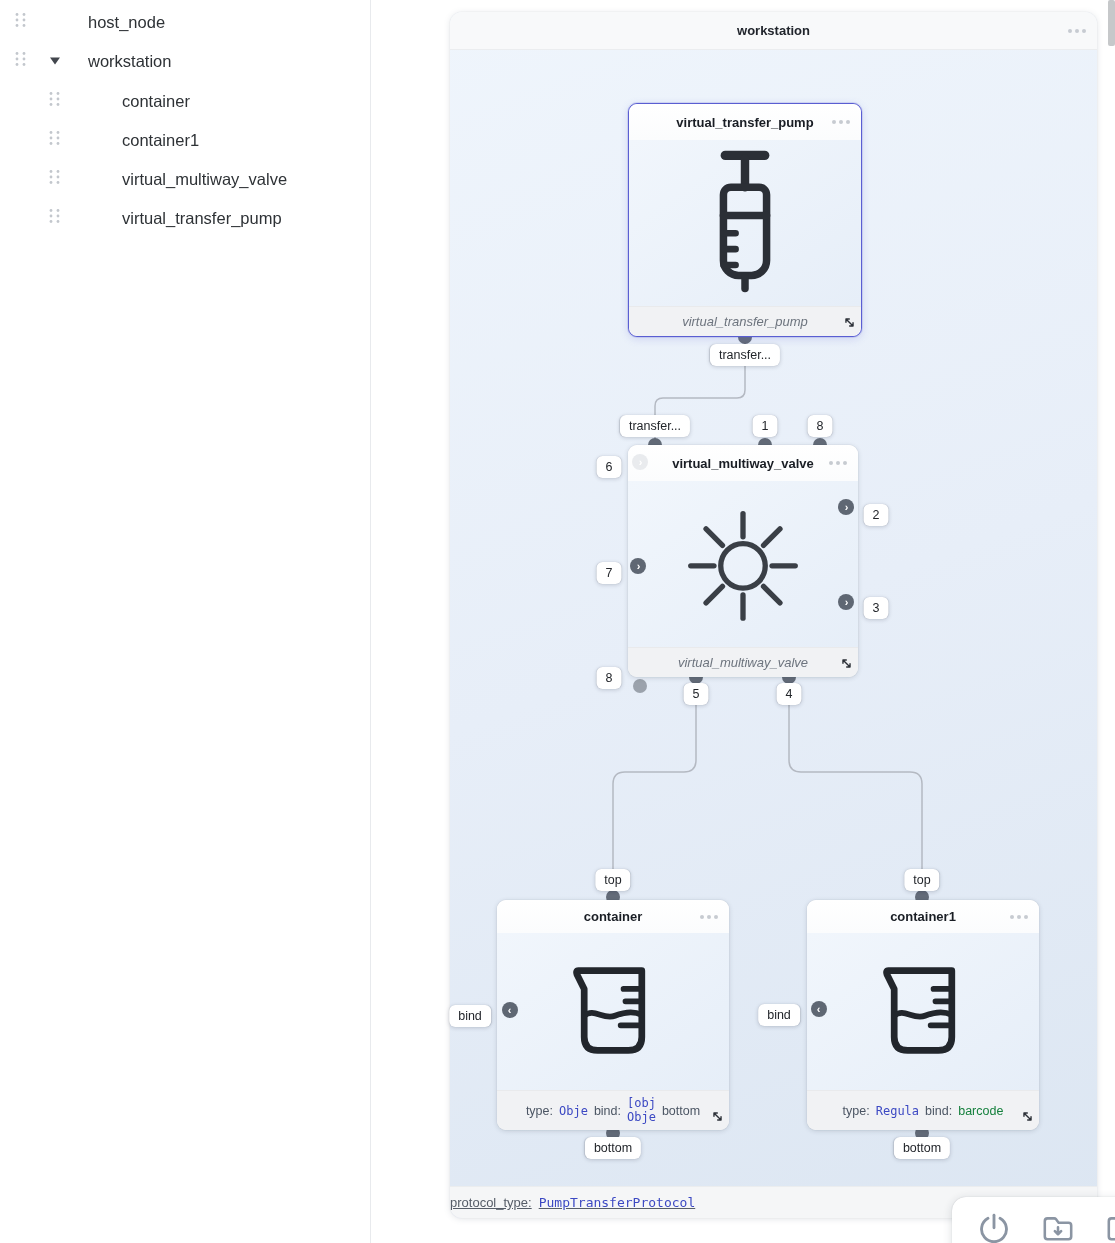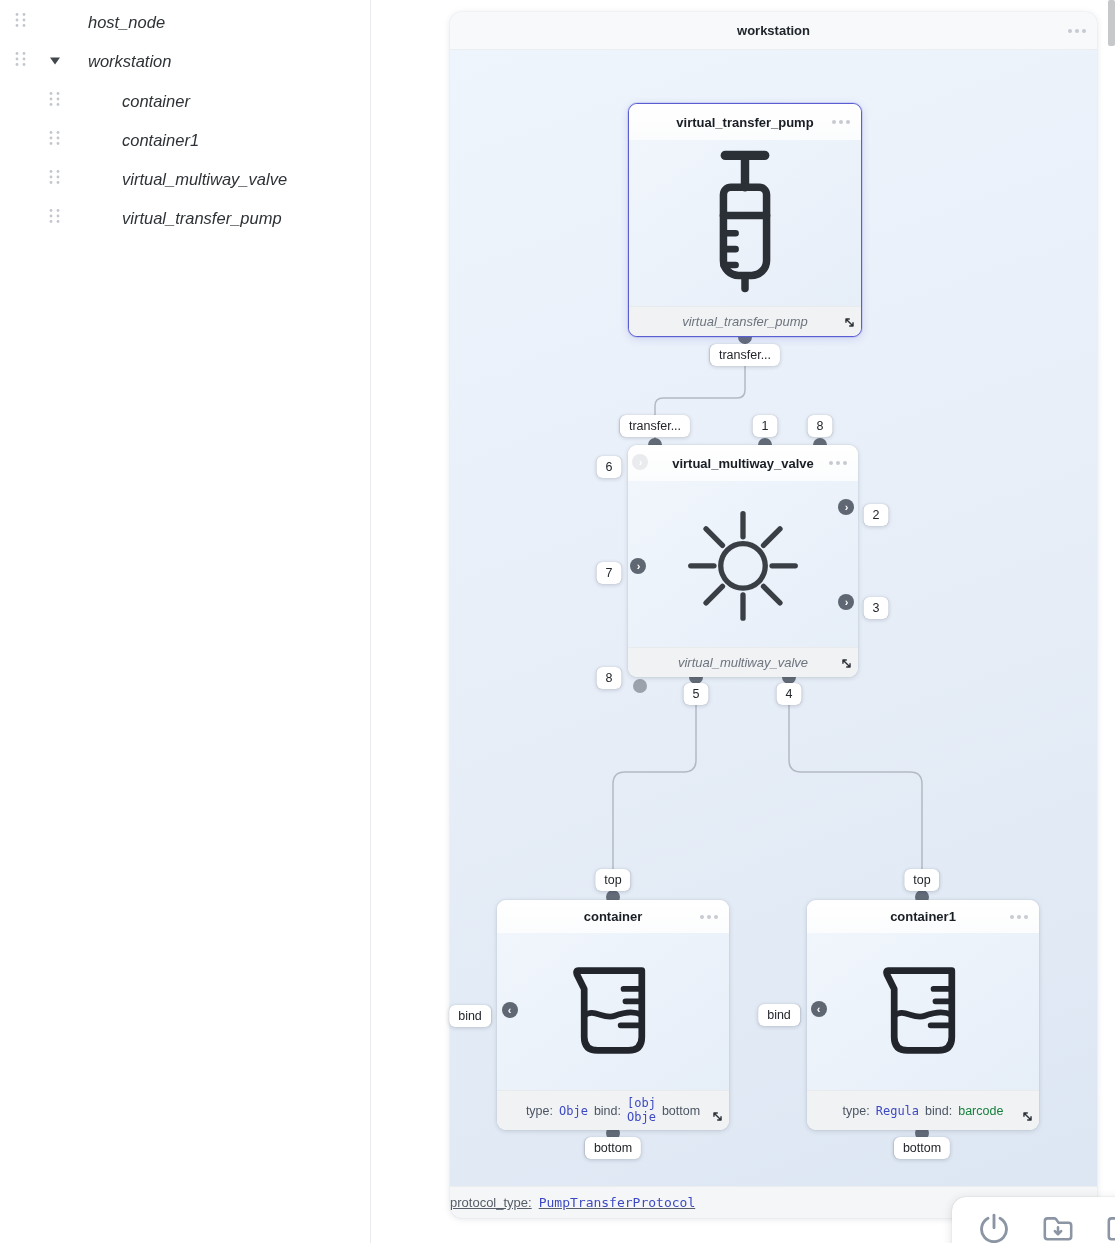--- a/index.html
+++ b/index.html
@@ -4,21 +4,21 @@
 <style>
   * { margin:0; padding:0; box-sizing:border-box; }
   html,body { width:1115px; height:1243px; }
   body {
     position:relative; overflow:hidden; background:#ffffff;
     font-family:"Liberation Sans", sans-serif; color:#2e3236;
   }
   
   .sidebar { position:absolute; left:0; top:0; width:371px; height:1243px;
     background:#fff; border-right:1px solid #e8eaed; }
-  .trow { position:absolute; left:0; width:100%; height:40px; display:flex; align-items:center; cursor:pointer;font-style:italic; }
+  .trow { position:absolute; left:0; width:100%; height:40px; display:flex; align-items:center; cursor:pointer; }
   .trow .tlabel { font-size:16.5px; color:#2e3236; }
   .lvl0 .tlabel { margin-left:88px; }
   .lvl1 .tlabel { margin-left:122px; }
   .handle { position:absolute; top:50%; transform:translateY(-50%); }
   .lvl0 .handle { left:14px; } .lvl1 .handle { left:48px; }
   .caret { position:absolute; left:50px; top:50%; transform:translateY(-50%);
     width:0; height:0; border-left:5.5px solid transparent; border-right:5.5px solid transparent;
     border-top:7px solid #42464d; }
   
   .panel { position:absolute; left:450px; top:12px; width:647px; height:1206px;

